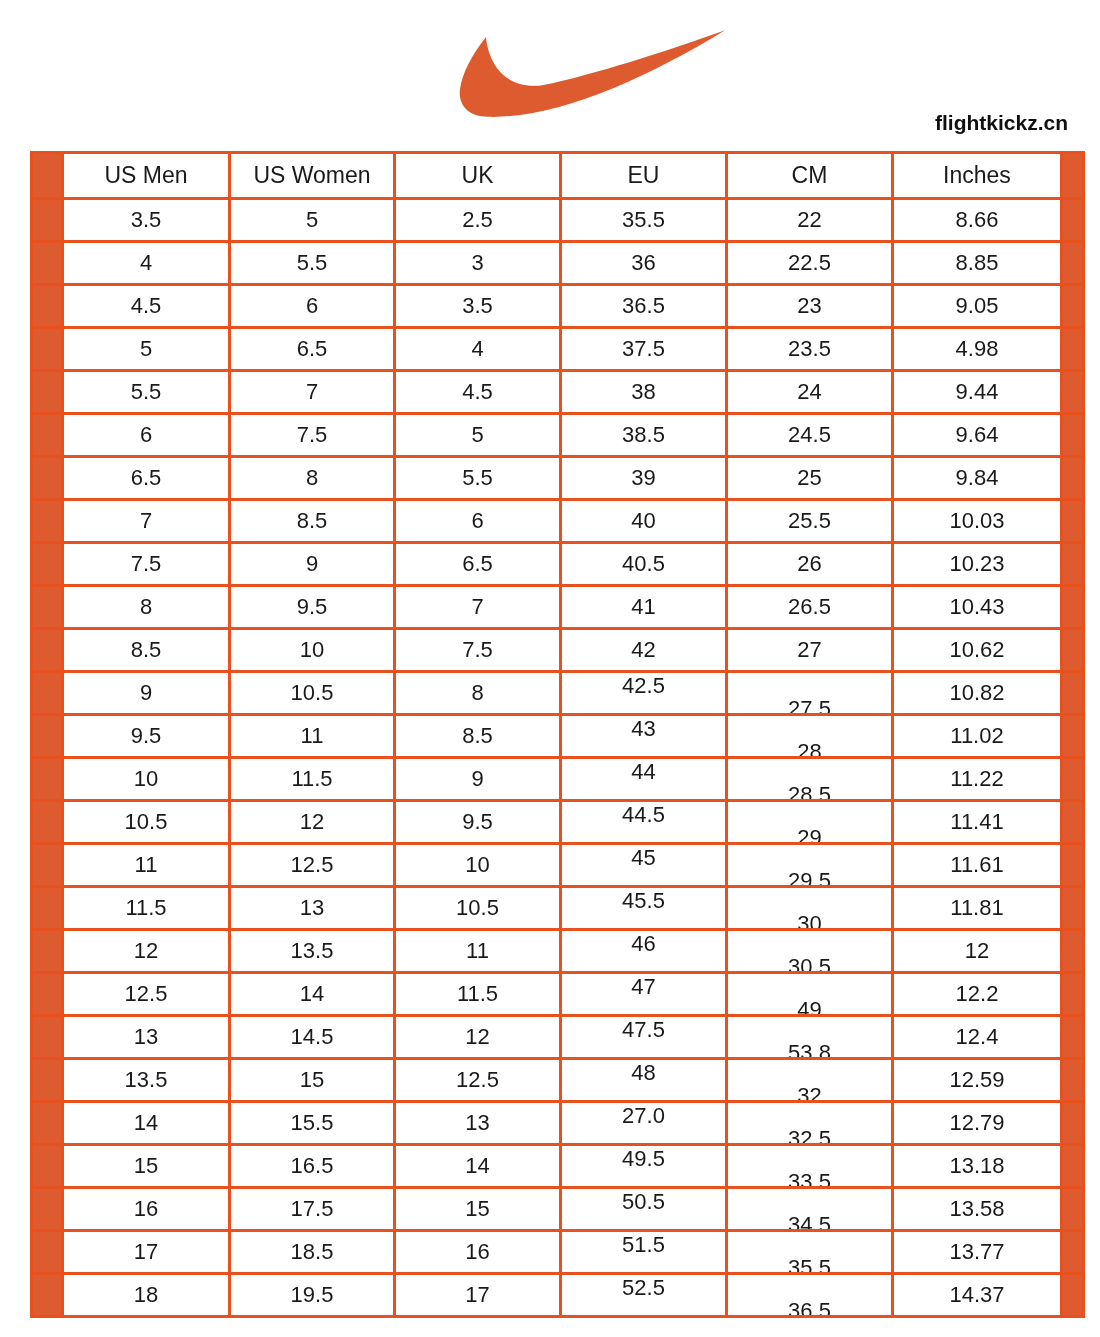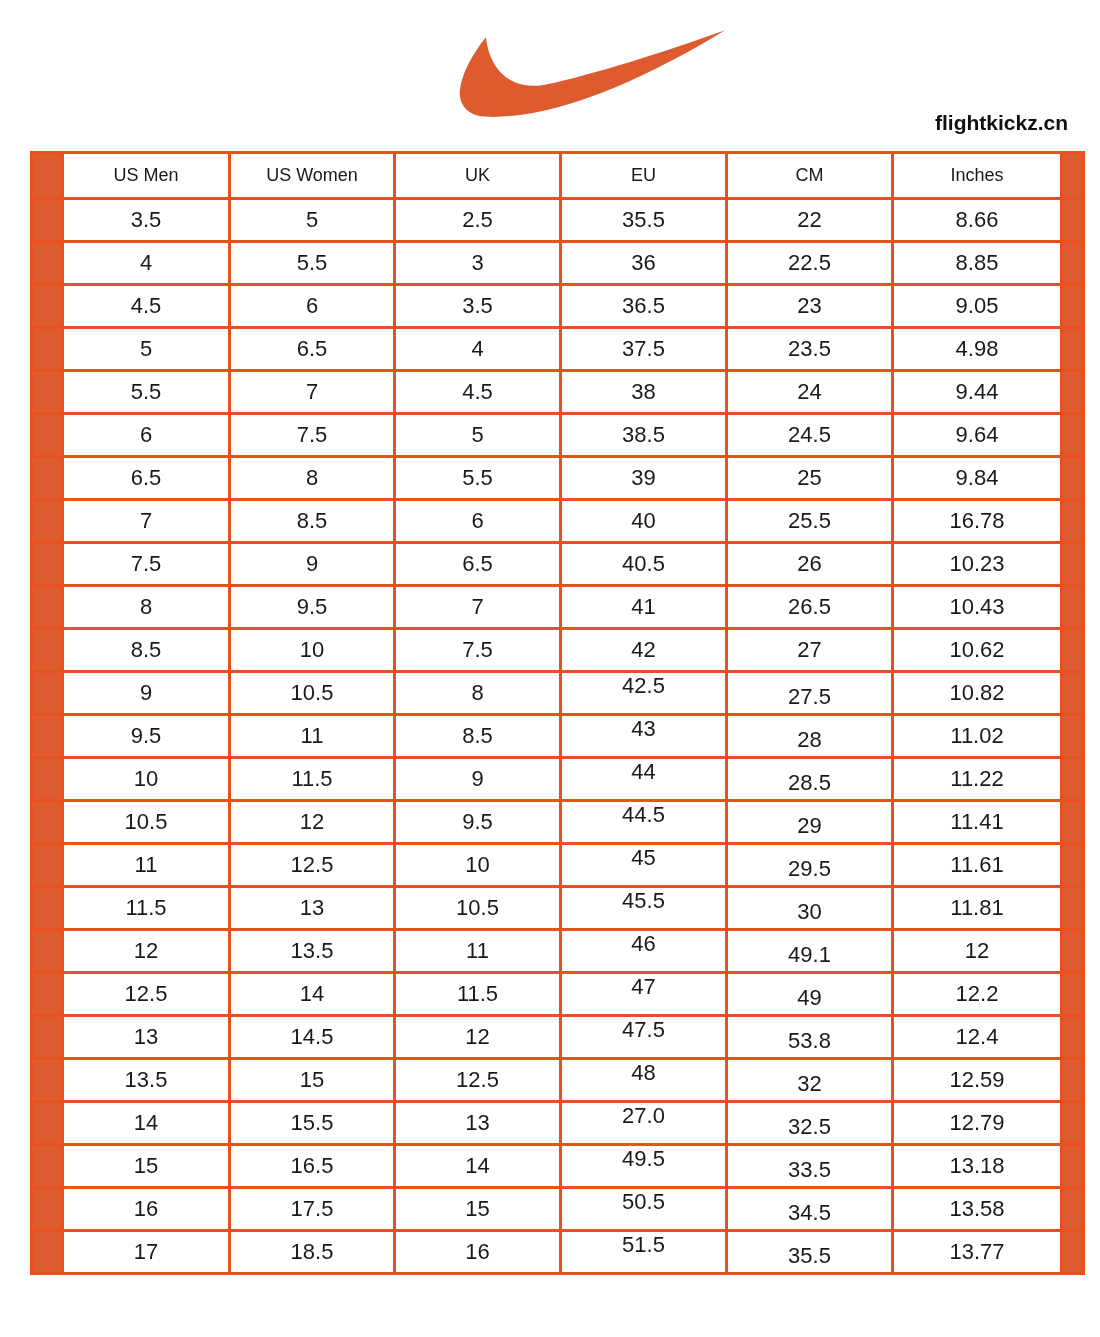--- a/index.html
+++ b/index.html
@@ -45,34 +45,34 @@
     text-align: center;
     vertical-align: middle;
     font-size: 22px;
     font-weight: 400;
     color: #1a1a1a;
     height: 40px;
     overflow: hidden;
   }
   .size-table thead th {
     height: 43px;
-    font-size: 18px;
+    font-size: 23px;
     font-weight: 400;
   }
   .size-table .bar {
     background: #DD5B2E;
   }
   .size-table span.hi {
     position: relative;
     top: -7px;
     display: inline-block;
   }
   .size-table span.lo {
     position: relative;
-    top: 4px;
+    top: 16px;
     display: inline-block;
   }
 </style>
 </head>
 <body>
 
 <div class="page">
 
   <svg class="logo" viewBox="0 0 272 94" xmlns="http://www.w3.org/2000/svg" aria-hidden="true">
     <path fill="#DD5B2E" d="M270 3
@@ -180,21 +180,21 @@
           <td>9.84</td>
           <td class="bar"></td>
         </tr>
         <tr>
           <td class="bar"></td>
           <td>7</td>
           <td>8.5</td>
           <td>6</td>
           <td>40</td>
           <td>25.5</td>
-          <td>16.78</td>
+          <td>10.03</td>
           <td class="bar"></td>
         </tr>
         <tr>
           <td class="bar"></td>
           <td>7.5</td>
           <td>9</td>
           <td>6.5</td>
           <td>40.5</td>
           <td>26</td>
           <td>10.23</td>
@@ -279,21 +279,21 @@
           <td><span class="lo">30</span></td>
           <td>11.81</td>
           <td class="bar"></td>
         </tr>
         <tr>
           <td class="bar"></td>
           <td>12</td>
           <td>13.5</td>
           <td>11</td>
           <td><span class="hi">46</span></td>
-          <td><span class="lo">49.1</span></td>
+          <td><span class="lo">30.5</span></td>
           <td>12</td>
           <td class="bar"></td>
         </tr>
         <tr>
           <td class="bar"></td>
           <td>12.5</td>
           <td>14</td>
           <td>11.5</td>
           <td><span class="hi">47</span></td>
           <td><span class="lo">49</span></td>
@@ -353,16 +353,26 @@
         <tr>
           <td class="bar"></td>
           <td>17</td>
           <td>18.5</td>
           <td>16</td>
           <td><span class="hi">51.5</span></td>
           <td><span class="lo">35.5</span></td>
           <td>13.77</td>
           <td class="bar"></td>
         </tr>
+        <tr>
+          <td class="bar"></td>
+          <td>18</td>
+          <td>19.5</td>
+          <td>17</td>
+          <td><span class="hi">52.5</span></td>
+          <td><span class="lo">36.5</span></td>
+          <td>14.37</td>
+          <td class="bar"></td>
+        </tr>
       </tbody>
   </table>
 
 </div>
 
 </body></html>

